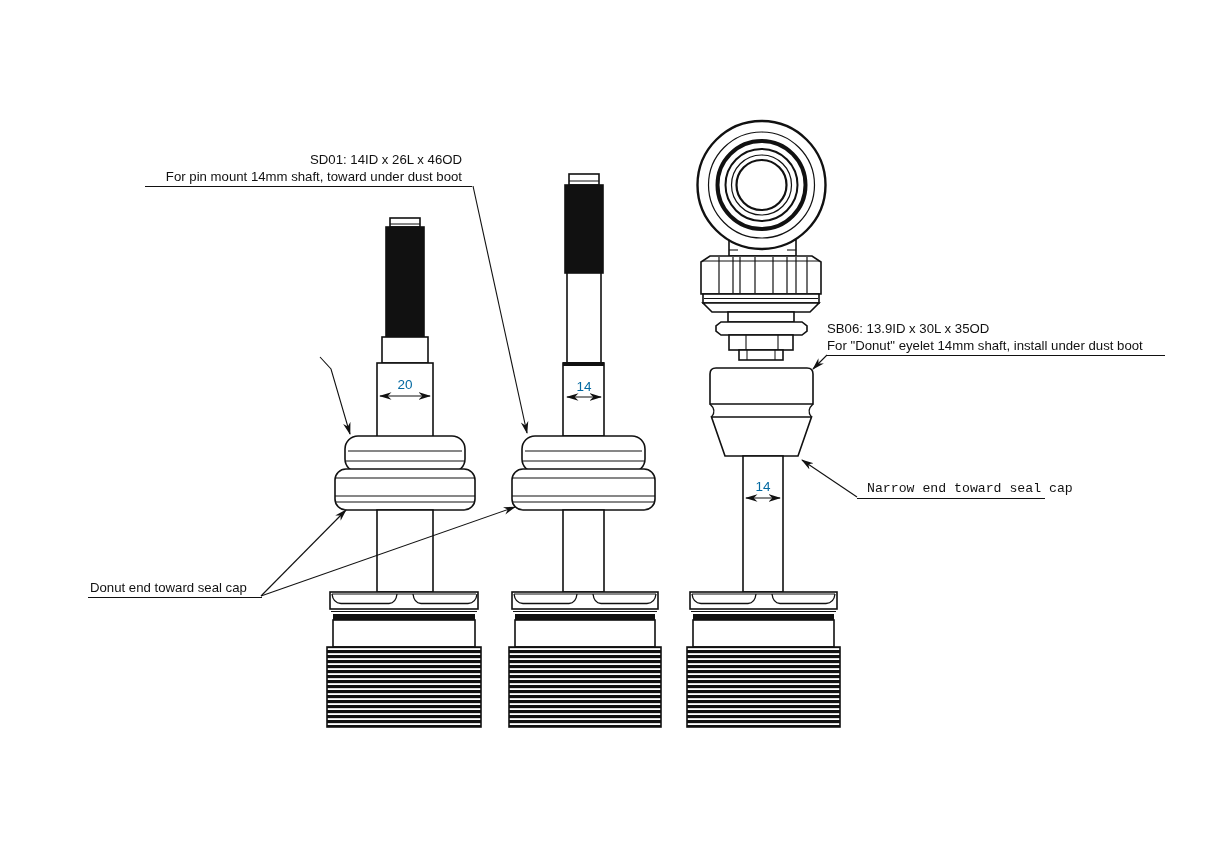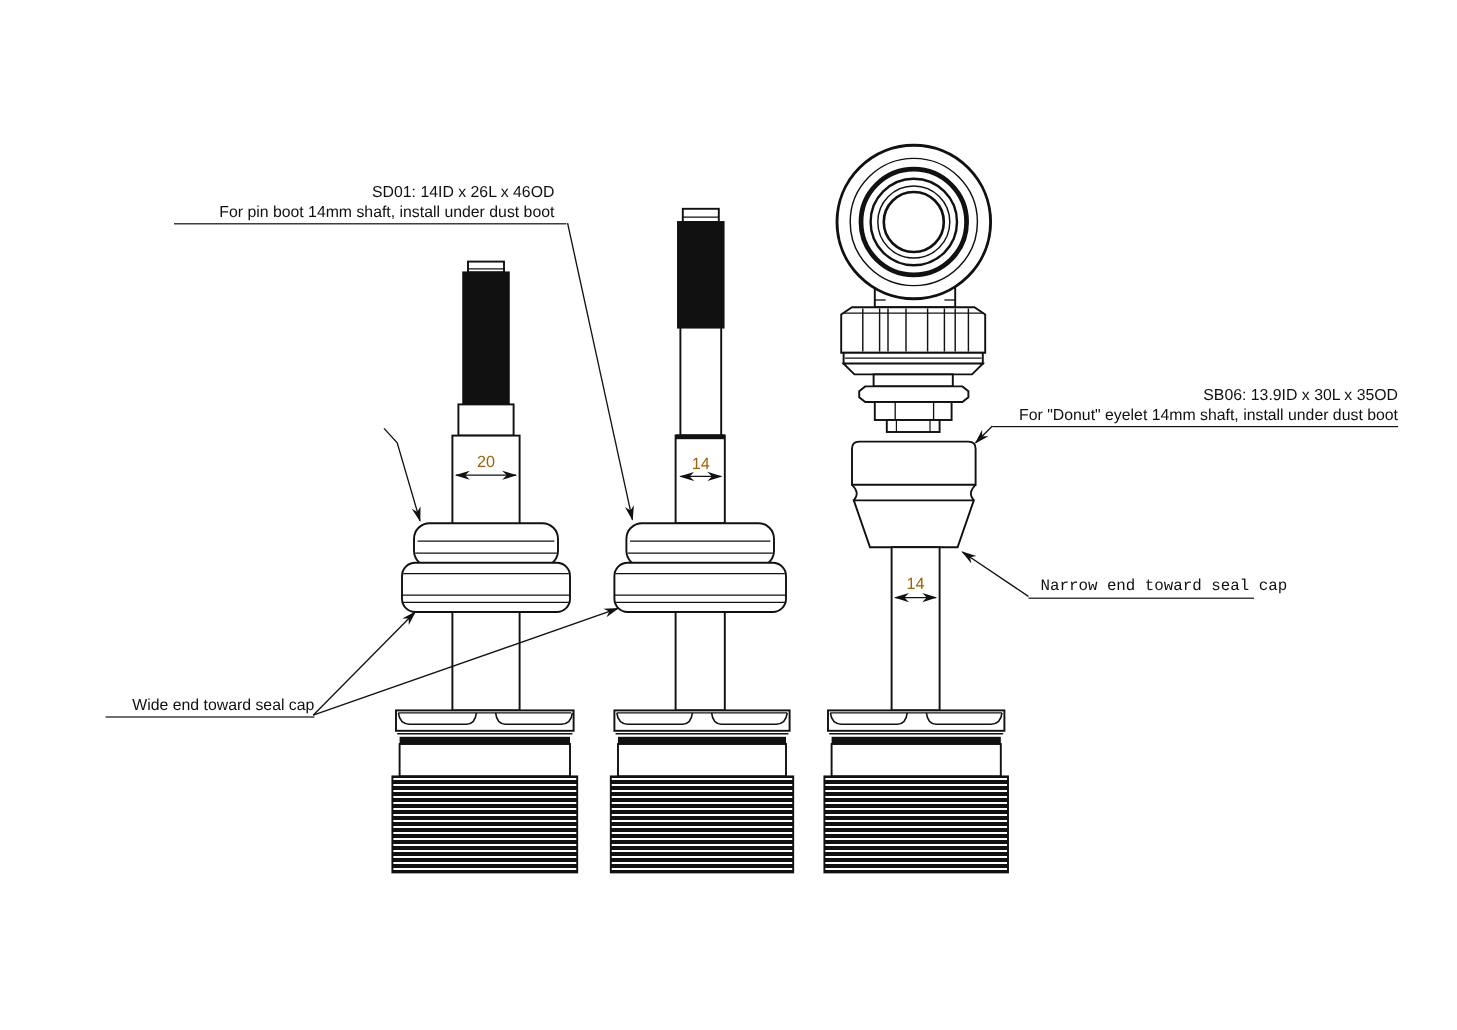--- a/index.html
+++ b/index.html
@@ -3,22 +3,22 @@
 <meta charset="utf-8">
 <style>
   html,body{margin:0;padding:0;background:#fff;}
   .canvas{position:relative;width:1214px;height:858px;background:#fff;overflow:hidden;
           font-family:"Liberation Sans", sans-serif;color:#111;}
   svg{position:absolute;left:0;top:0;}
   .lbl{position:absolute;font-size:13.2px;line-height:17px;color:#111;
        border-bottom:1.4px solid #111;padding-bottom:1px;}
   .lbl .ln{display:block;white-space:nowrap;}
   .ra{text-align:right;padding-right:10px;}
-  .la{text-align:right;}
-  .dim{position:absolute;font-size:13.5px;color:#a16207;width:40px;text-align:center;white-space:nowrap;}
+  .la{text-align:left;}
+  .dim{position:absolute;font-size:13.5px;color:#0369a1;width:40px;text-align:center;white-space:nowrap;}
 </style>
 </head>
 <body>
 
 <div class="canvas">
 
 <svg width="1214" height="858" viewBox="0 0 1214 858">
   <defs>
     <pattern id="thr" width="8" height="5" patternUnits="userSpaceOnUse">
       <rect width="8" height="3.4" fill="#111"></rect>
@@ -166,31 +166,31 @@
     <g stroke-width="1.1">
       <line x1="380" y1="396" x2="430" y2="396" marker-start="url(#ah)" marker-end="url(#ah)"></line>
       <line x1="567" y1="397" x2="601" y2="397" marker-start="url(#ah)" marker-end="url(#ah)"></line>
       <line x1="746" y1="498" x2="780" y2="498" marker-start="url(#ah)" marker-end="url(#ah)"></line>
     </g>
   </g>
 </svg>
 
 <div class="lbl ra" style="left:145px;top:151px;width:317px;">
   <span class="ln">SD01: 14ID x 26L x 46OD</span>
-  <span class="ln">For pin boot 14mm shaft, install under dust boot</span>
+  <span class="ln">For pin mount 14mm shaft, toward under dust boot</span>
 </div>
 
 
 <div class="lbl la" style="left:827px;top:320px;width:338px;">
   <span class="ln">SB06: 13.9ID x 30L x 35OD</span>
   <span class="ln">For "Donut" eyelet 14mm shaft, install under dust boot</span>
 </div>
 
 <div class="lbl la" style="left:88px;top:579px;width:172px;padding-left:2px;">
-  <span class="ln">Wide end toward seal cap</span>
+  <span class="ln">Donut end toward seal cap</span>
 </div>
 
 <div class="lbl la" style="left:857px;top:480px;width:178px;padding-left:10px;font-family:Liberation Mono, monospace;">
   <span class="ln">Narrow end toward seal cap</span>
 </div>
 
 <div class="dim" style="left:385px;top:377px;">20</div>
 <div class="dim" style="left:564px;top:379px;">14</div>
 <div class="dim" style="left:743px;top:479px;">14</div>
 

